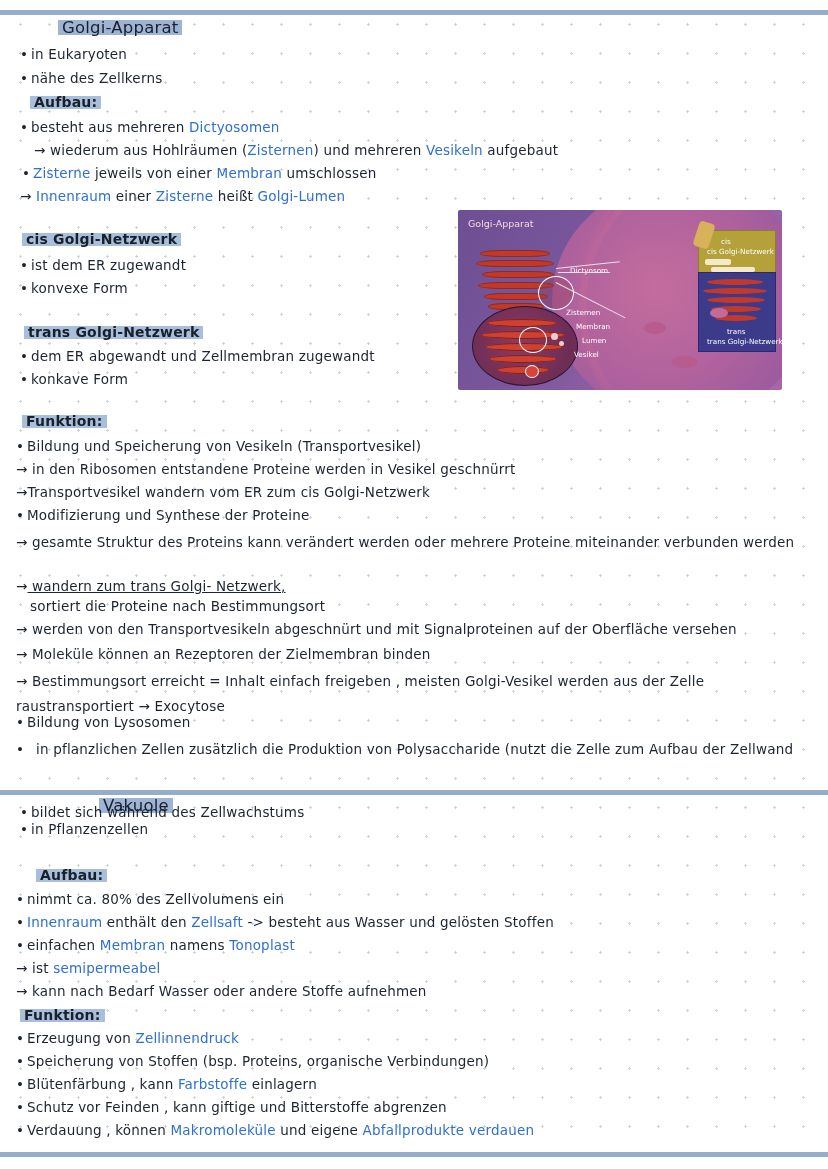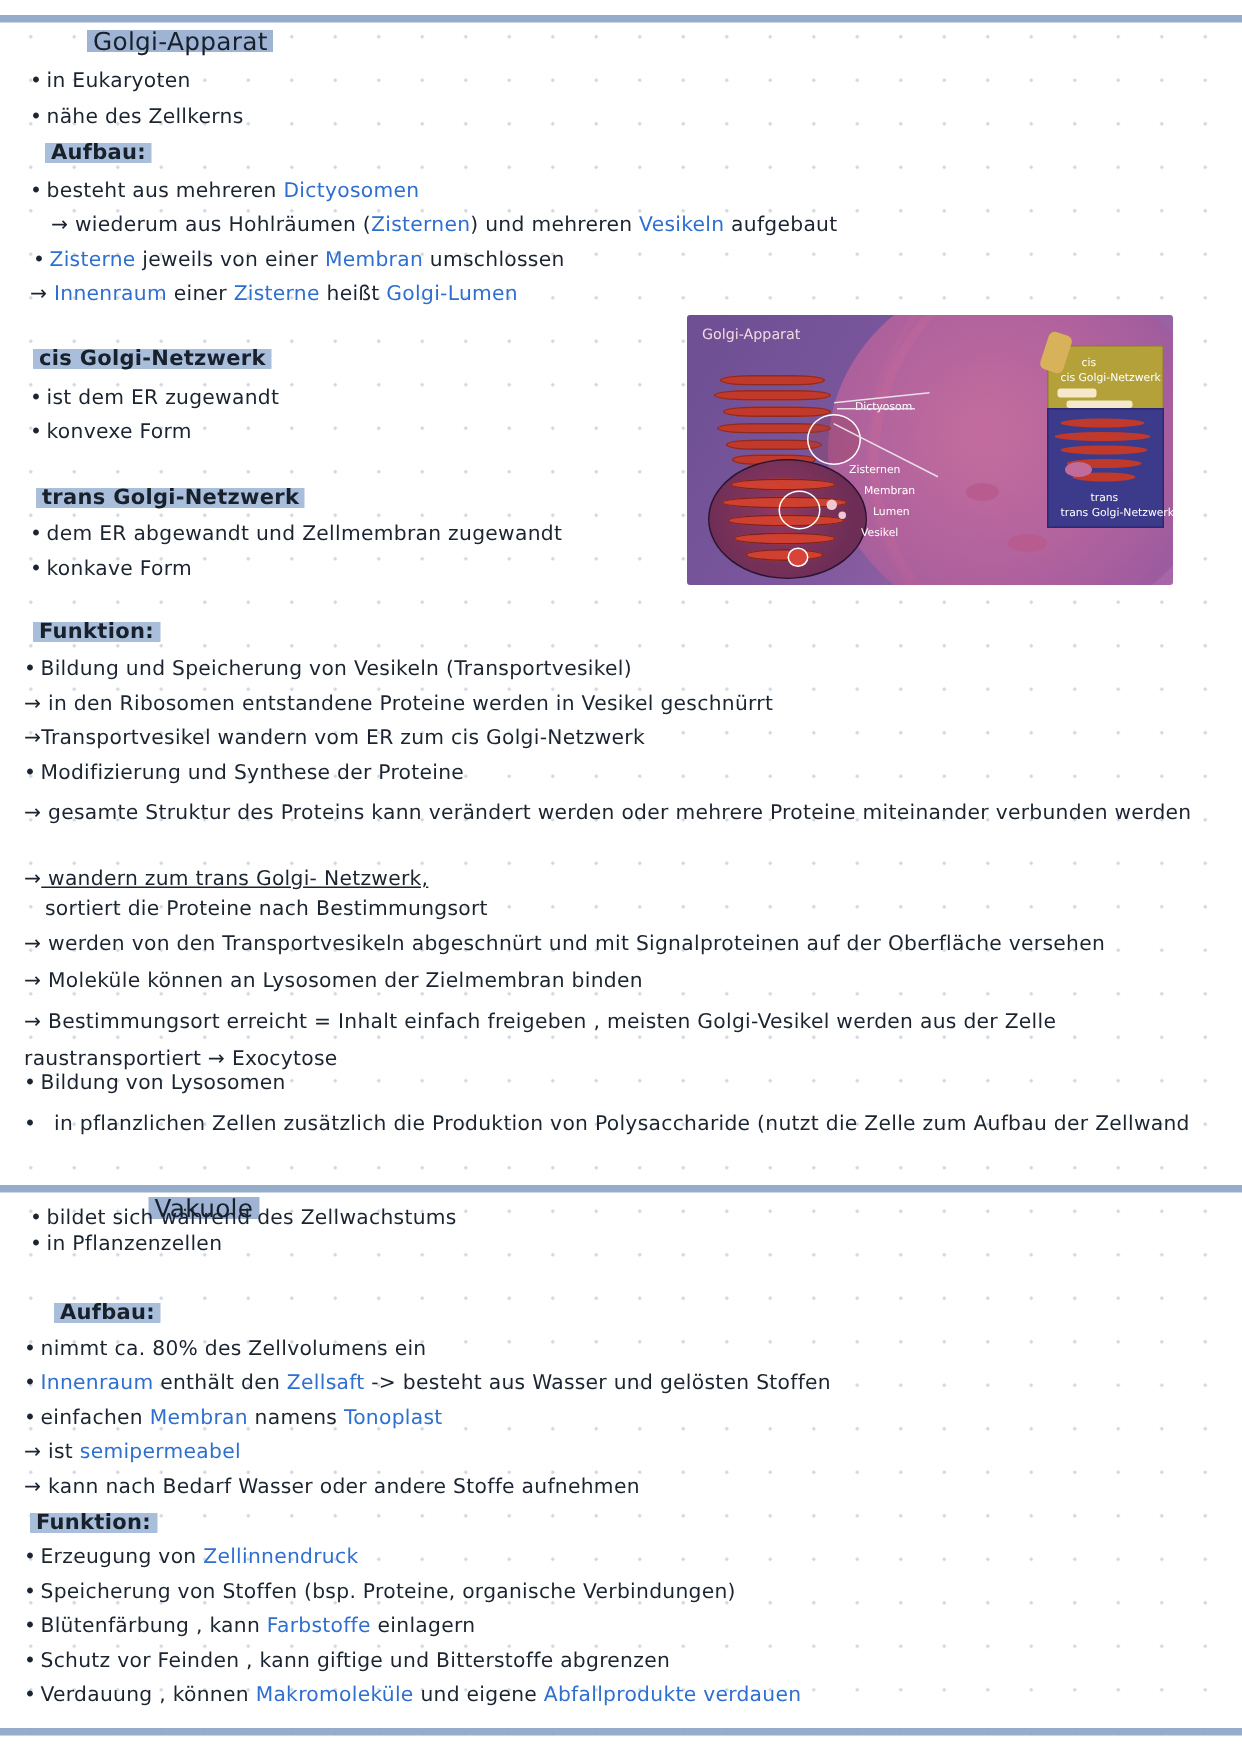--- a/index.html
+++ b/index.html
@@ -291,21 +291,21 @@
   <div class="line hand" style="left:16px; top:578px;text-decoration:underline;">
     <span class="arr">→</span> <span>wandern zum trans Golgi- Netzwerk,</span>
   </div>
   <div class="line hand" style="left:30px; top:598px;">
     <span>sortiert die Proteine nach Bestimmungsort</span>
   </div>
   <div class="line hand" style="left:16px; top:621px;">
     <span class="arr">→</span> <span>werden von den Transportvesikeln abgeschnürt und mit Signalproteinen auf der Oberfläche versehen</span>
   </div>
   <div class="line hand" style="left:16px; top:646px;">
-    <span class="arr">→</span> <span>Moleküle können an Lysosomen der Zielmembran binden</span>
+    <span class="arr">→</span> <span>Moleküle können an Rezeptoren der Zielmembran binden</span>
   </div>
   <div class="line wrap hand" style="left:16px; top:669px; width:790px; line-height:25px;">
     <span class="arr">→</span> <span>Bestimmungsort erreicht = Inhalt einfach freigeben , meisten Golgi-Vesikel werden aus der Zelle raustransportiert → Exocytose</span>
   </div>
   <div class="line hand" style="left:16px; top:714px;">
     <span class="bul">•</span><span>Bildung von Lysosomen</span>
   </div>
   <div class="line wrap hand" style="left:16px; top:737px; width:790px; line-height:25px;">
     <span class="bul">•</span>&nbsp;&nbsp;<span>in pflanzlichen Zellen zusätzlich die Produktion von Polysaccharide (nutzt die Zelle zum Aufbau der Zellwand</span>
   </div>
@@ -407,21 +407,21 @@
   </div>
 
   <div class="sub hand" style="left:20px; top:1007px;">
     <span class="hl2">Funktion:</span>
   </div>
 
   <div class="line hand" style="left:16px; top:1030px;">
     <span class="bul">•</span>Erzeugung von <span class="bl">Zellinnendruck</span>
   </div>
   <div class="line hand" style="left:16px; top:1053px;">
-    <span class="bul">•</span><span>Speicherung von Stoffen (bsp. Proteine, organische Verbindungen)</span>
+    <span class="bul">•</span><span>Speicherung von Stoffen (bsp. Proteins, organische Verbindungen)</span>
   </div>
   <div class="line hand" style="left:16px; top:1076px;">
     <span class="bul">•</span>Blütenfärbung , kann <span class="bl">Farbstoffe</span> einlagern
   </div>
   <div class="line hand" style="left:16px; top:1122px;">
     <span class="bul">•</span>Verdauung , können <span class="bl">Makromoleküle</span> und eigene <span class="bl">Abfallprodukte verdauen</span>
   </div>
   <div class="line hand" style="left:16px; top:1099px;">
     <span class="bul">•</span><span>Schutz vor Feinden , kann giftige und Bitterstoffe abgrenzen</span>
   </div>

